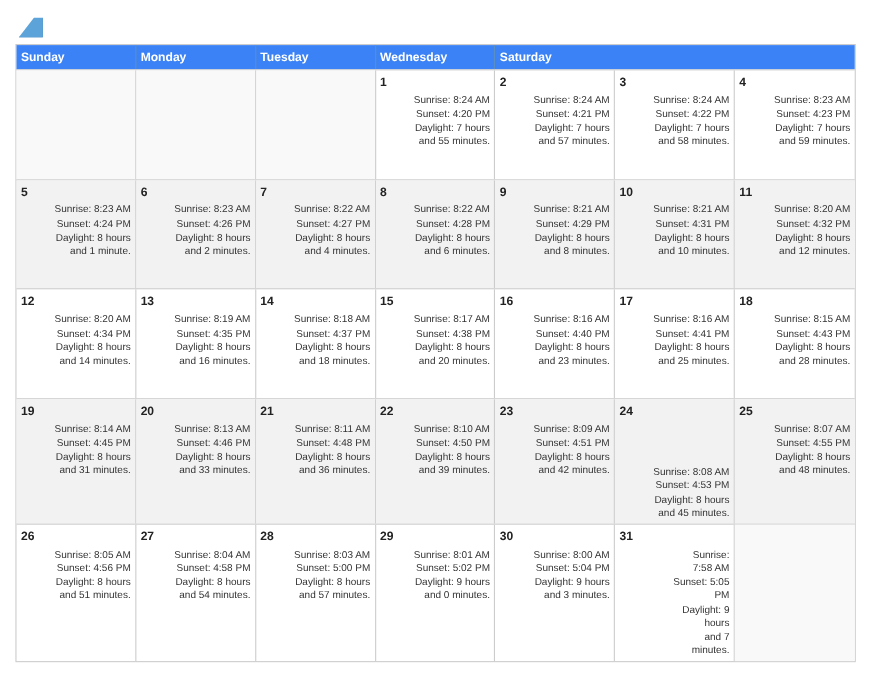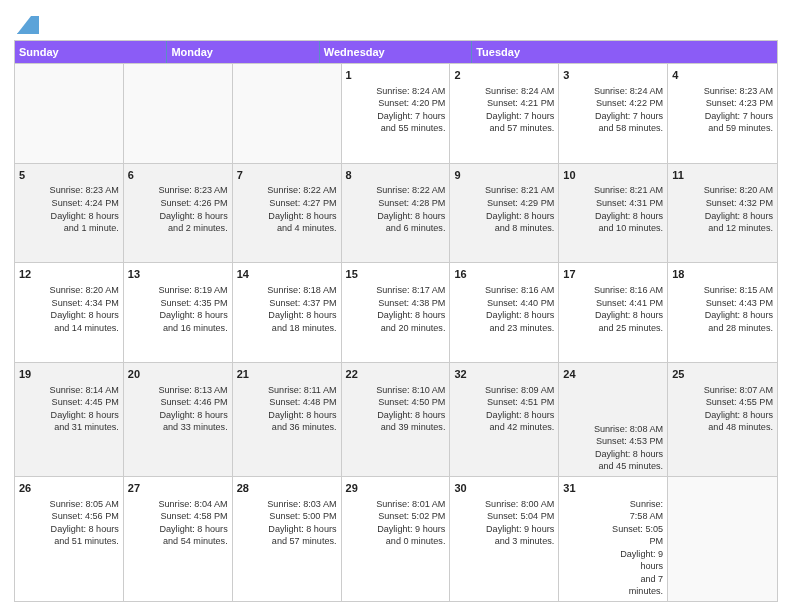--- a/index.html
+++ b/index.html
@@ -59,22 +59,22 @@
       color: #555;
     }
     .calendar {
       flex: 1;
       display: flex;
       flex-direction: column;
       border: 1px solid #ccc;
     }
     .cal-header-row {
       display: grid;
-      grid-template-columns: repeat(5, 1fr);
-      background: #8b5cf6;
+      grid-template-columns: repeat(7, 1fr);
+      background: #3b82f6;
     }
     .cal-header-cell {
       color: #fff;
       font-size: 11px;
       font-weight: bold;
       padding: 5px 4px;
       text-align: left;
       border-right: 1px solid #5a8fc4;
     }
     .cal-header-cell:last-child { border-right: none; }
@@ -135,22 +135,23 @@
     <div class="title-block">
       <div class="month-title"></div>
       <div class="location"></div>
     </div>
   </div>
 
   <div class="calendar">
     <div class="cal-header-row">
     <div class="cal-header-cell">Sunday</div>
         <div class="cal-header-cell">Monday</div>
+        <div class="cal-header-cell">Tuesday</div>
         <div class="cal-header-cell">Wednesday</div>
-        <div class="cal-header-cell">Tuesday</div>
+        <div class="cal-header-cell">Saturday</div>
       </div>
     <div class="cal-body">
     <div class="cal-week">
           <div class="cal-cell empty"></div>
           <div class="cal-cell empty"></div>
           <div class="cal-cell empty"></div>
           <div class="cal-cell">
             <div class="day-num">1</div>
             <div class="cell-text" style="white-space: pre-line;">Sunrise: 8:24 AM
 Sunset: 4:20 PM
@@ -304,21 +305,21 @@
 and 36 minutes.</div>
           </div>
           <div class="cal-cell">
             <div class="day-num">22</div>
             <div class="cell-text" style="white-space: pre-line;">Sunrise: 8:10 AM
 Sunset: 4:50 PM
 Daylight: 8 hours
 and 39 minutes.</div>
           </div>
           <div class="cal-cell">
-            <div class="day-num">32</div>
+            <div class="day-num">23</div>
             <div class="cell-text" style="white-space: pre-line;">Sunrise: 8:09 AM
 Sunset: 4:51 PM
 Daylight: 8 hours
 and 42 minutes.</div>
           </div>
           <div class="cal-cell">
             <div class="day-num">24</div>
             <div class="cell-text" style="white-space: pre-line; margin-top: 39px;">Sunrise: 8:08 AM
 Sunset: 4:53 PM
 Daylight: 8 hours

